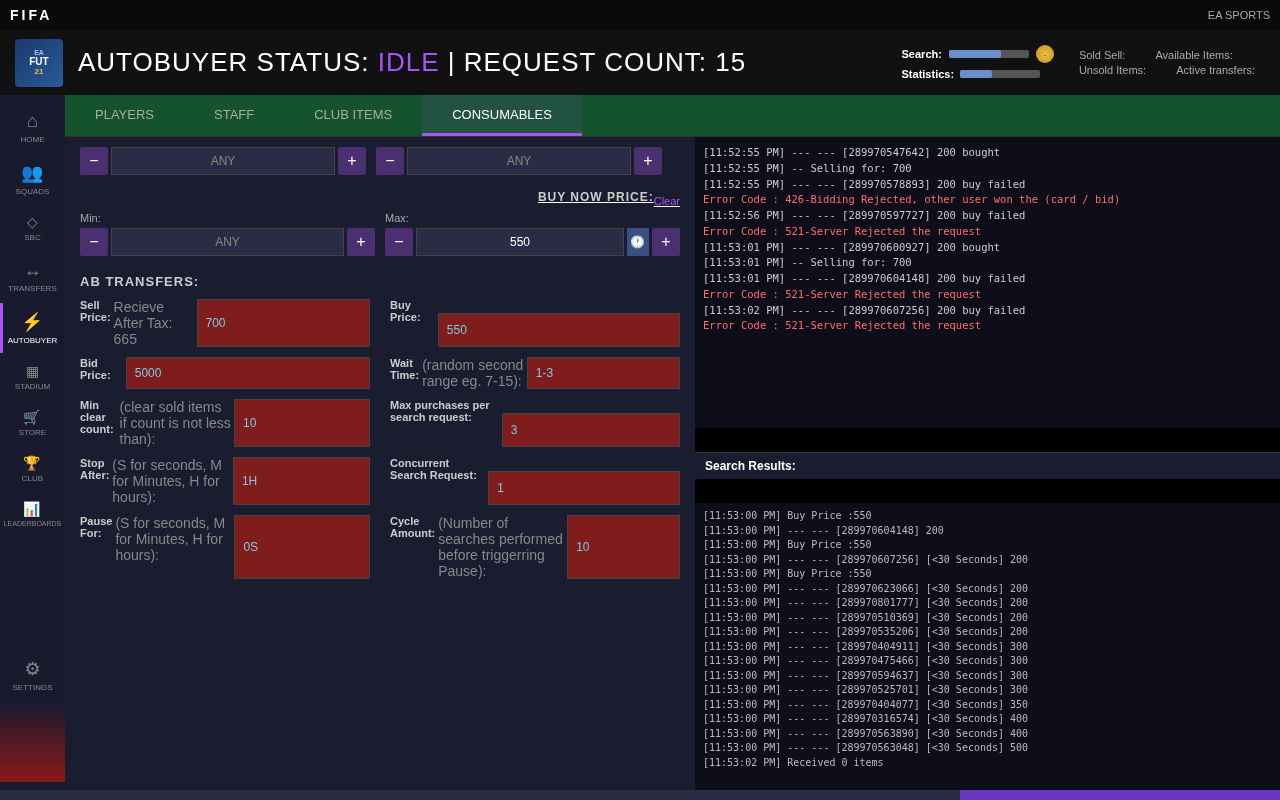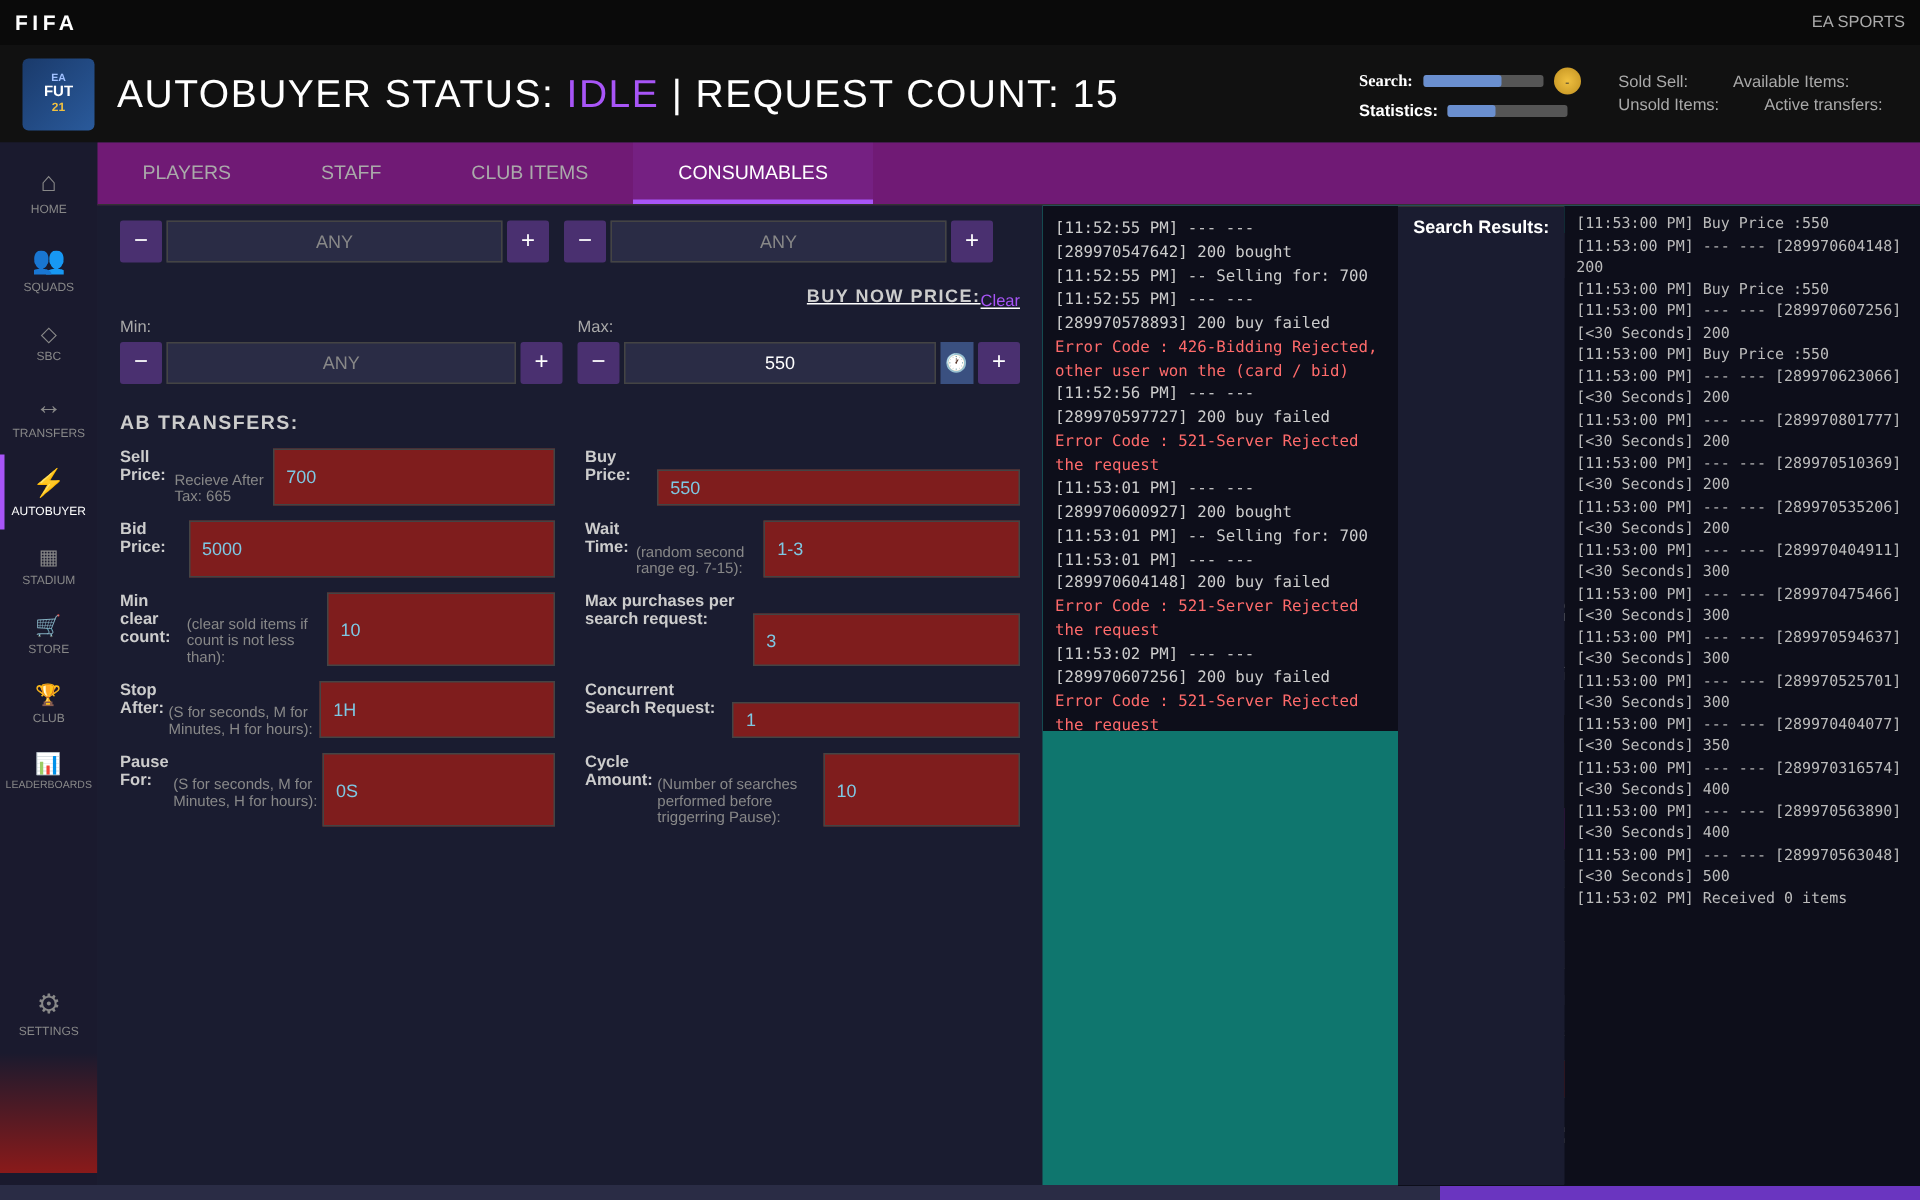--- a/index.html
+++ b/index.html
@@ -115,21 +115,21 @@
     #content {
       flex: 1;
       display: flex;
       flex-direction: column;
       background: #1e2035;
     }
 
     
     #tabs {
       display: flex;
-      background: #701a75;
+      background: #14532d;
       height: 42px;
       border-bottom: 1px solid #333;
     }
     .tab {
       padding: 0 30px;
       display: flex;
       align-items: center;
       cursor: pointer;
       font-size: 13px;
       color: #aaa;
@@ -277,40 +277,40 @@
       display: flex;
       flex-direction: row;
       gap: 3px;
     }
     .setting-label {
       font-size: 11px;
       color: #ccc;
       font-weight: bold;
     }
     .setting-sublabel {
-      font-size: 10px;
+      font-size: 14px;
       color: #888;
-      margin-top: 16px;
     }
     .setting-value {
       font-size: 12px;
       color: #7ec8e3;
       background: #7f1d1d;
       padding: 4px 8px;
       border: 1px solid #444;
       width: 100%;
     }
 
     
     #right-panel {
       flex: 1;
-      background: #0f766e;
-      display: flex;
-      flex-direction: row;
+      background: #000000;
+      display: flex;
+      flex-direction: column;
       font-size: 11px;
+      gap: 24px;
     }
 
     .log-area {
       flex: 1;
       padding: 8px;
       overflow-y: auto;
       font-family: monospace;
       font-size: 10.5px;
       color: #ccc;
       line-height: 1.5;
@@ -390,21 +390,21 @@
 <div id="header">
   <div class="fut21-badge">
     <span style="font-size:7px;color:#a0c0ff;">EA</span>
     <span style="font-size:10px;font-weight:bold;">FUT</span>
     <span style="font-size:8px;color:#f0c040;">21</span>
   </div>
   <div id="status-title">
     <span>AUTOBUYER STATUS: </span><span class="idle">IDLE</span><span> | REQUEST COUNT: </span><span>15</span>
   </div>
   <div style="display:flex;flex-direction:column;gap:5px;font-size:11px;">
-    <div style="display:flex;align-items:center;gap:7px;font-family:Liberation Serif, serif;">
+    <div style="display:flex;align-items:center;gap:7px;">
       <span style="color:#fff;font-weight:bold;">Search:</span>
       <div style="width:80px;height:8px;background:#555;border-radius:2px;">
           <div style="width:65%;height:100%;background:#6a8fcf;border-radius:2px;"></div>
         </div>
       <div class="gold-circle" style="width:18px;height:18px;background:radial-gradient(circle,#f0c040,#c09020);border-radius:50%;display:flex;align-items:center;justify-content:center;font-size:8px;color:#333;">-</div>
     </div>
     <div style="display:flex;align-items:center;gap:6px;">
       <span style="color:#fff;font-weight:bold;">Statistics:</span>
       <div style="width:80px;height:8px;background:#555;border-radius:2px;">
           <div style="width:40%;height:100%;background:#6a8fcf;border-radius:2px;"></div>

